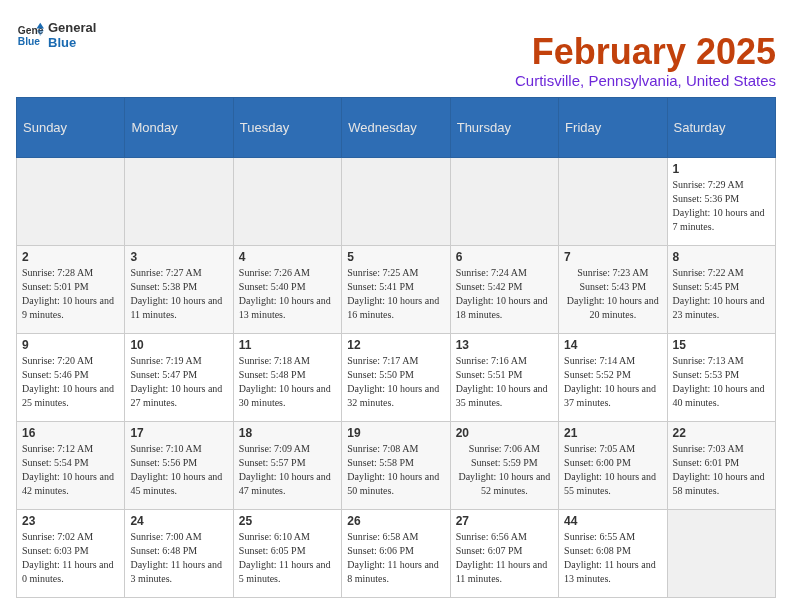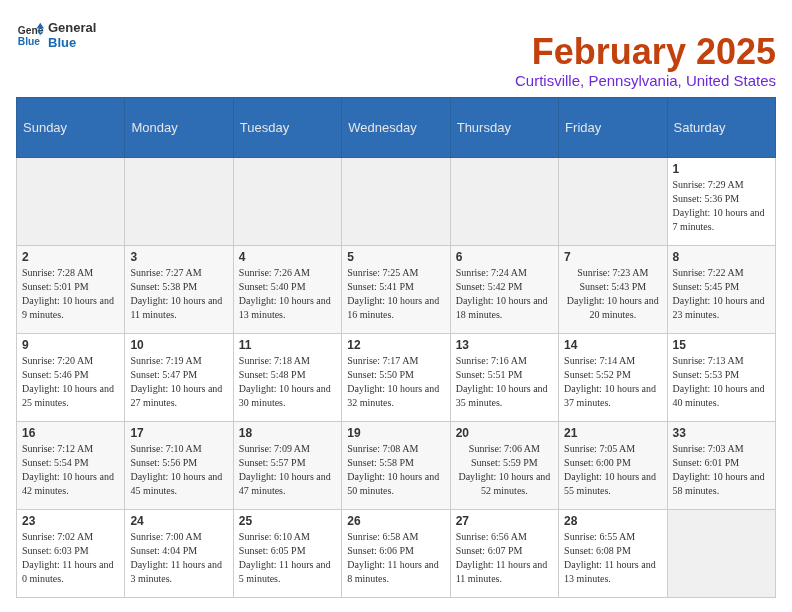--- a/index.html
+++ b/index.html
@@ -252,37 +252,37 @@
 Sunset: 5:59 PM
 Daylight: 10 hours and 52 minutes.</div>
         </td>
         <td>
           <span class="day-number">21</span>
           <div class="day-info" style="white-space: pre-line;">Sunrise: 7:05 AM
 Sunset: 6:00 PM
 Daylight: 10 hours and 55 minutes.</div>
         </td>
         <td>
-          <span class="day-number">33</span>
+          <span class="day-number">22</span>
           <div class="day-info" style="white-space: pre-line;">Sunrise: 7:03 AM
 Sunset: 6:01 PM
 Daylight: 10 hours and 58 minutes.</div>
         </td>
       </tr>
       <tr class="row-odd">
         <td>
           <span class="day-number">23</span>
           <div class="day-info" style="white-space: pre-line;">Sunrise: 7:02 AM
 Sunset: 6:03 PM
 Daylight: 11 hours and 0 minutes.</div>
         </td>
         <td>
           <span class="day-number">24</span>
           <div class="day-info" style="white-space: pre-line;">Sunrise: 7:00 AM
-Sunset: 4:04 PM
+Sunset: 6:48 PM
 Daylight: 11 hours and 3 minutes.</div>
         </td>
         <td>
           <span class="day-number">25</span>
           <div class="day-info" style="white-space: pre-line;">Sunrise: 6:10 AM
 Sunset: 6:05 PM
 Daylight: 11 hours and 5 minutes.</div>
         </td>
         <td>
           <span class="day-number">26</span>
@@ -290,21 +290,21 @@
 Sunset: 6:06 PM
 Daylight: 11 hours and 8 minutes.</div>
         </td>
         <td>
           <span class="day-number">27</span>
           <div class="day-info" style="white-space: pre-line;">Sunrise: 6:56 AM
 Sunset: 6:07 PM
 Daylight: 11 hours and 11 minutes.</div>
         </td>
         <td>
-          <span class="day-number">28</span>
+          <span class="day-number">44</span>
           <div class="day-info" style="white-space: pre-line;">Sunrise: 6:55 AM
 Sunset: 6:08 PM
 Daylight: 11 hours and 13 minutes.</div>
         </td>
         <td class="empty"></td>
       </tr>
     </tbody>
 </table>
 
 </body></html>

